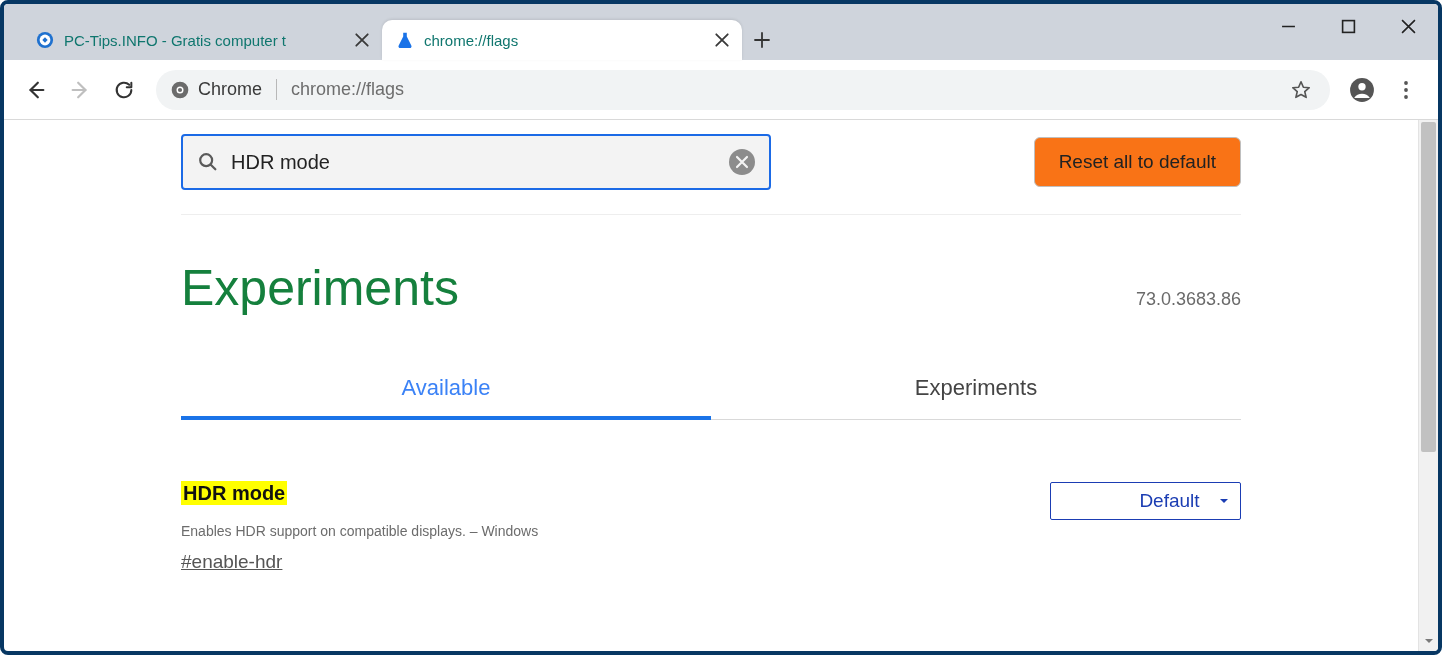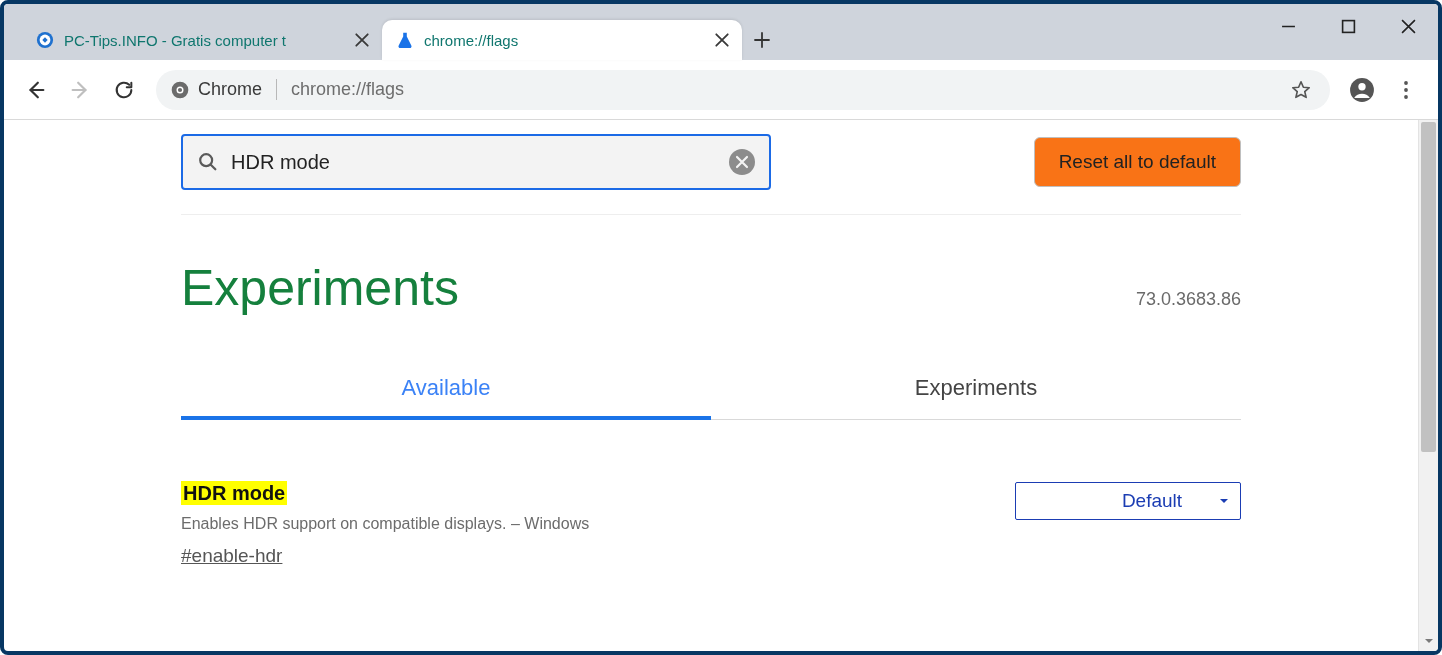--- a/index.html
+++ b/index.html
@@ -188,31 +188,31 @@
     gap:40px;
   }
   .flag .left { flex:1 1 auto; }
   .flag .ftitle {
     font-size:20px; font-weight:700; color:#111;
     background:#ffff00;
     padding: 1px 2px;
     display:inline;
   }
   .flag .fdesc {
-    font-size:16px; color:#6c6c6c; margin-top:10px;
+    font-size:14px; color:#6c6c6c; margin-top:18px;
   }
   .flag .fhash {
     font-size:19px; color:#555; text-decoration:underline;
     margin-top:12px; display:inline-block; cursor:pointer;
   }
   .flag .right {
     flex:0 0 auto;
   }
   .dropdown {
-    width:226px; height:38px;
+    width:191px; height:38px;
     border:1.5px solid #1b3db3;
     color:#1b3db3;
     background:#fff;
     display:flex; align-items:center; justify-content:center;
     position:relative; cursor:pointer;
     font-size:19px;
     border-radius:2px;
     padding-left:48px;
   }
   .dropdown .dval { }

